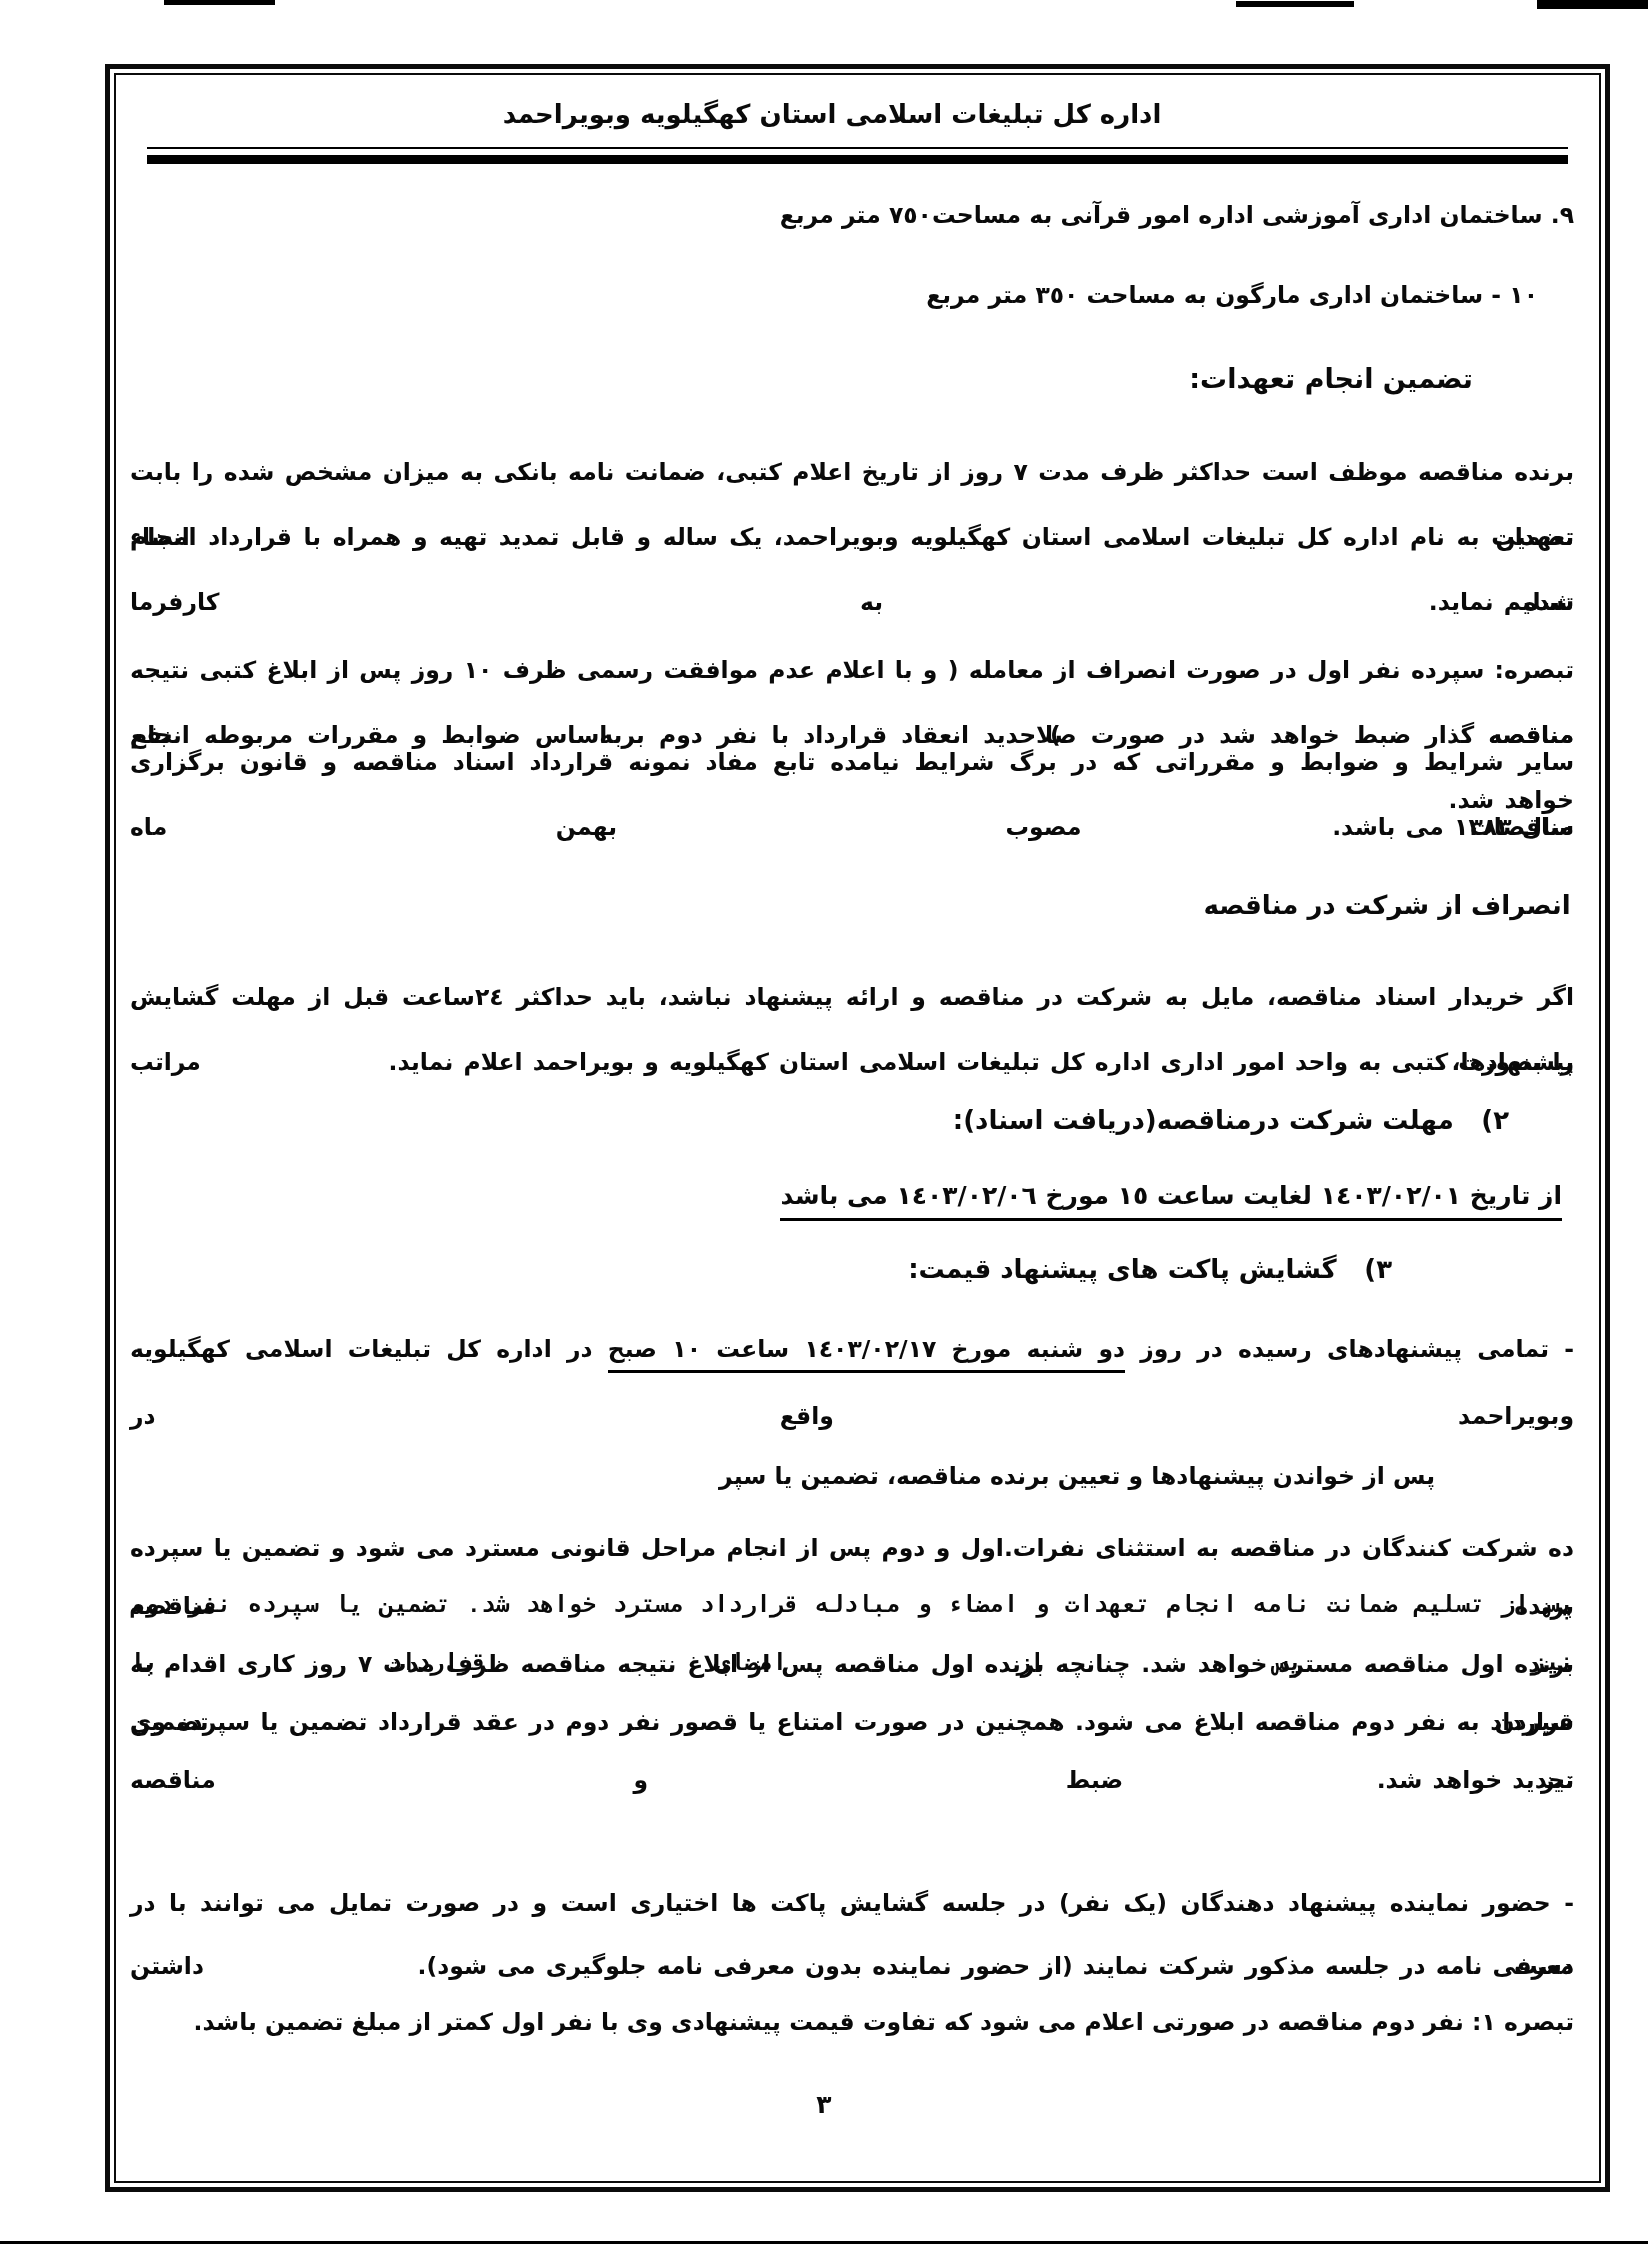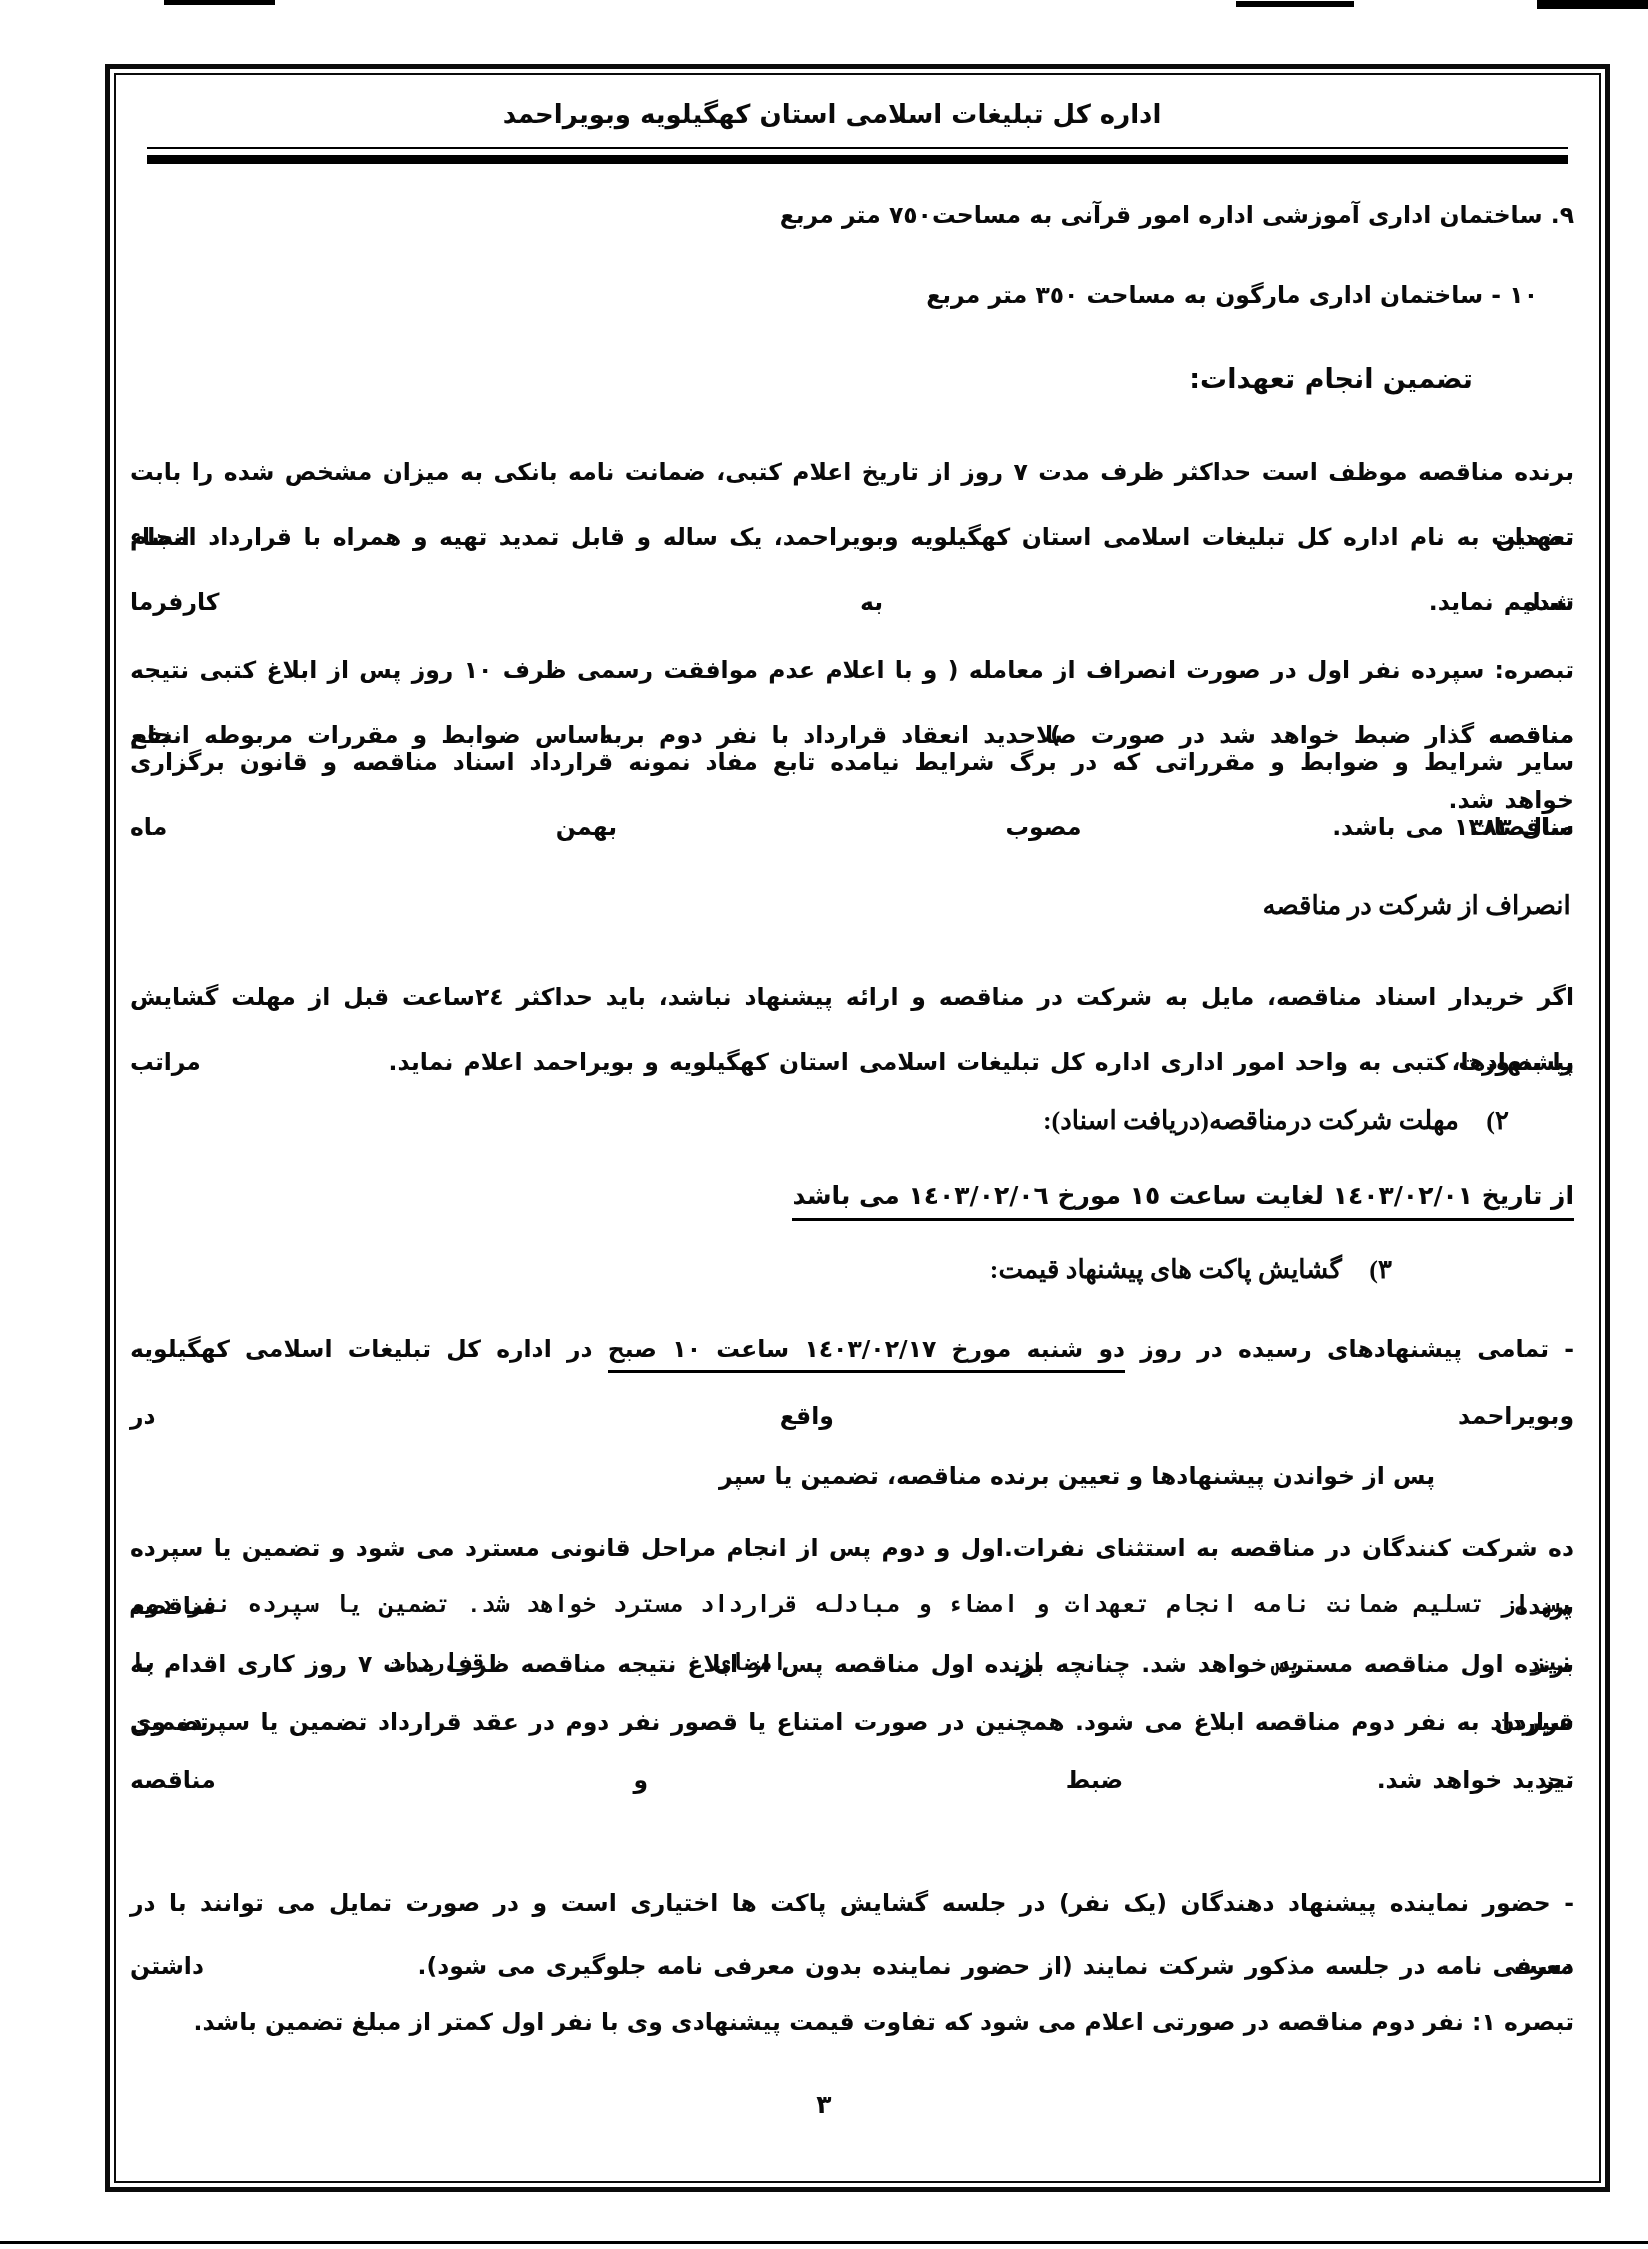--- a/index.html
+++ b/index.html
@@ -20,21 +20,21 @@
   .header-rule{position:absolute;left:147px;top:147px;width:1421px;height:5.9px;
     border-top:2.6px solid #000;border-bottom:9.8px solid #000;box-sizing:content-box;}
   
   .content{position:absolute;left:130px;top:0;width:1444px;direction:rtl;}
   .blk{position:absolute;right:0;left:0;}
   .line{font-size:23.5px;line-height:65px;height:65px;white-space:normal;
     text-align:justify;text-align-last:justify;word-spacing:2px;}
   .line.last{text-align-last:right;}
   .rline{font-size:23.5px;line-height:65px;text-align:right;text-align-last:right;}
   .h-lg{font-size:27px;text-align:right;}
-  .h-md{font-size:26px;text-align:right;font-family:Liberation Serif, serif;}
+  .h-md{font-size:26px;text-align:right;}
   .num-gap{display:inline-block;margin-left:27.5px;}
   .uline{border-bottom:3.3px solid #000;padding-bottom:6.5px;}
   .dateline-wrap{text-align:right;}
   .dateline{display:inline-block;font-size:25px;border-bottom:3.9px solid #000;
     padding-bottom:7.8px;}
   .pagenum{position:absolute;top:2090px;left:0;width:1648px;text-align:center;
     font-size:25px;}
   .bottom-scanline{position:absolute;left:0;top:2241px;width:1648px;height:2.6px;background:#000;}
 </style>
 </head>
@@ -89,21 +89,21 @@
     <div class="line last">را بصورت کتبی به واحد امور اداری اداره کل تبلیغات اسلامی استان کهگیلویه و بویراحمد اعلام نماید.</div>
   </div>
 
   <div class="blk" style="top:1105px;">
     <div class="h-md" style="margin-right:65px;">
       <span class="num-gap">٢)</span><span>مهلت شرکت درمناقصه(دریافت اسناد):</span>
     </div>
   </div>
 
   <div class="blk dateline-wrap" style="top:1181px;">
-    <span class="dateline" style="margin-right:0;margin-left:77px;">از تاریخ ١٤٠٣/٠٢/٠١ لغایت  ساعت ١٥ مورخ ١٤٠٣/٠٢/٠٦ می باشد</span>
+    <span class="dateline" style="margin-right:12px;margin-left:77px;">از تاریخ ١٤٠٣/٠٢/٠١ لغایت  ساعت ١٥ مورخ ١٤٠٣/٠٢/٠٦ می باشد</span>
   </div>
 
   <div class="blk" style="top:1254px;">
     <div class="h-md" style="margin-right:182px;">
       <span class="num-gap">٣)</span><span>گشایش پاکت های پیشنهاد قیمت:</span>
     </div>
   </div>
 
   <div class="blk" style="top:1316px;">
     <div class="line" style="line-height:67px;height:67px;">

